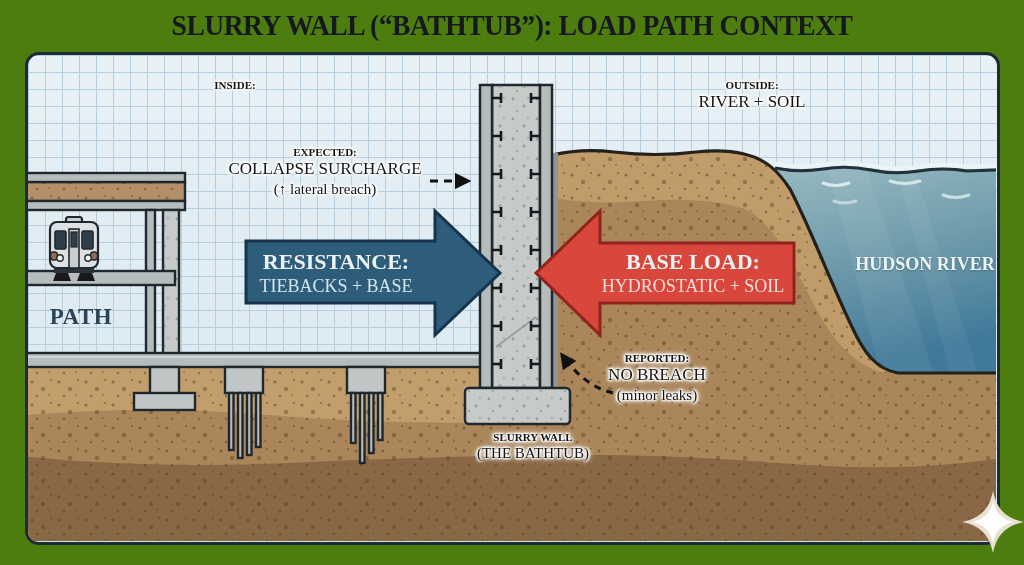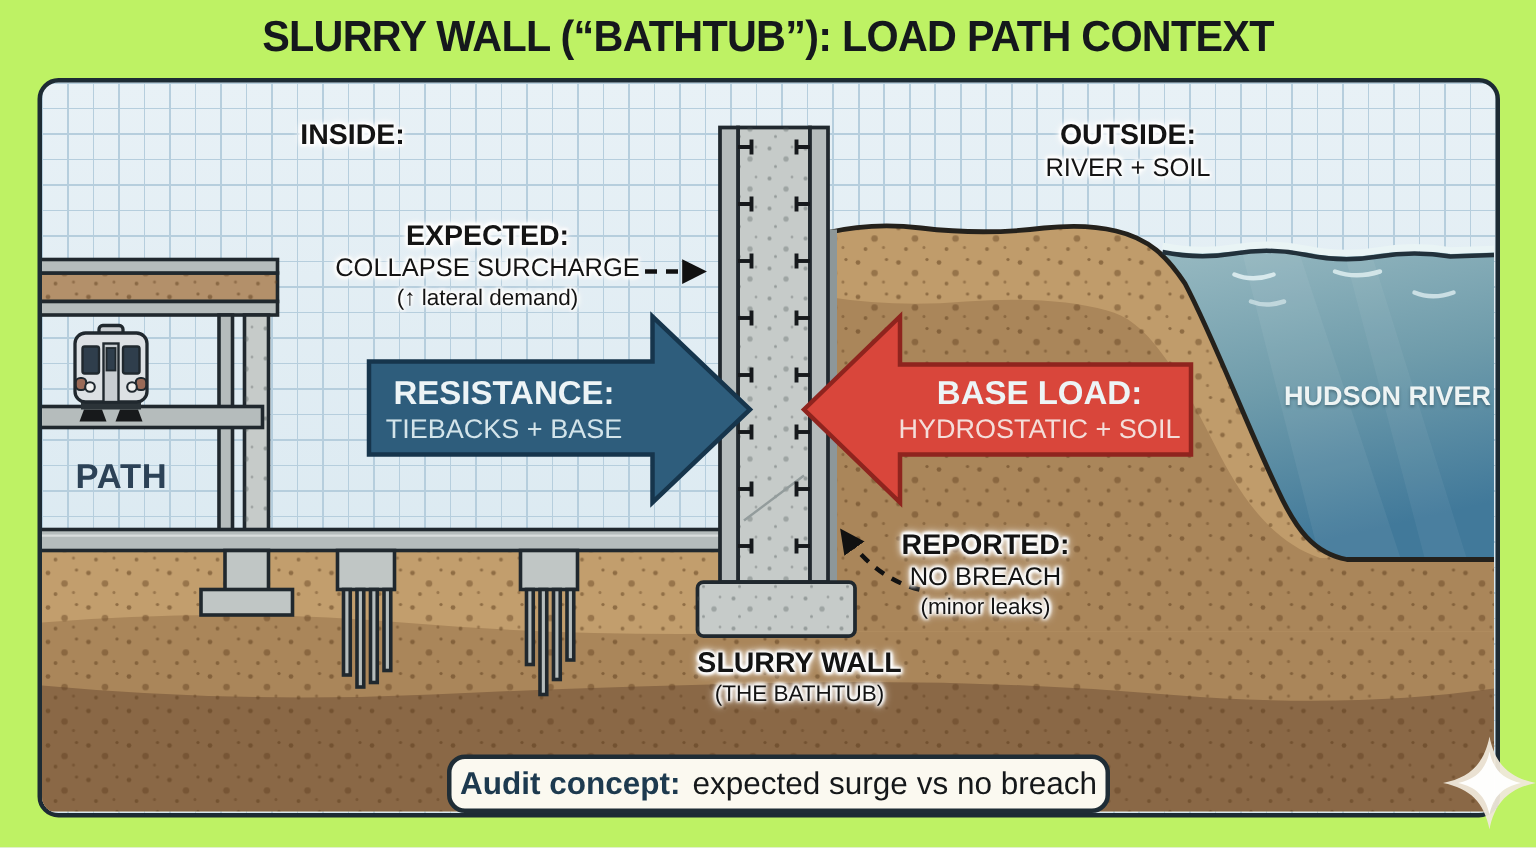--- a/index.html
+++ b/index.html
@@ -1,33 +1,33 @@
 <!DOCTYPE html>
 <html><head>
 <meta charset="utf-8">
 <style>
   html,body{margin:0;padding:0;}
   body{background:#f7f4ea;font-family:"Liberation Sans","DejaVu Sans",sans-serif;}
-  .stage{position:relative;width:1024px;height:565px;background:#bef264;overflow:hidden;}
+  .stage{position:relative;width:1024px;height:565px;background:#4d7c0f;overflow:hidden;font-family:Liberation Serif, serif;}
   .title{position:absolute;top:9px;left:0;width:100%;text-align:center;
          font-size:29px;font-weight:bold;letter-spacing:-.5px;color:#15181c;
          transform:scaleX(.95);}
   .frame{position:absolute;left:25px;top:52px;width:975px;height:493px;
          box-sizing:border-box;border:3.5px solid #1d2b34;border-radius:14px;overflow:hidden;
          background-color:#ddebf3;
          background-image:
            repeating-linear-gradient(to right,#b6cedd 0 1px,transparent 1px 17px),
            repeating-linear-gradient(to bottom,#b6cedd 0 1px,transparent 1px 17px),
            linear-gradient(#e8f1f6,#d5e6ef);}
   .scene{position:absolute;left:0;top:0;width:968px;height:486px;}
   .lbl{position:absolute;text-align:center;transform:translateX(-50%);line-height:1.22;white-space:nowrap;}
   .halo{color:#141414;
         text-shadow:0 0 3px #fff,0 0 4px #fff,0 0 6px #fff,0 0 7px #fff,
                     1px 1px 2px #fff,-1px -1px 2px #fff,1px -1px 2px #fff,-1px 1px 2px #fff;}
-  .h{font-weight:bold;font-size:19px;}
+  .h{font-weight:bold;font-size:11px;}
   .s{font-size:17px;}
   .s2{font-size:15px;}
   .arrow-text{color:#edf4f6;}
   .arrow-text .h{font-size:22px;}
   .arrow-text .s{font-size:18px;color:#d3e4ea;}
   .arrow-text-red .s{color:#f4ddd9;}
   .hudson{font-weight:bold;font-size:18px;color:#eef4f4;text-shadow:0 1px 2px rgba(30,60,70,.45);}
   .pathlbl{font-weight:bold;font-size:23px;color:#2c4257;letter-spacing:.5px;}
   .audit{position:absolute;left:270px;top:448px;width:442px;height:39px;box-sizing:border-box;
          background:#fbf9f0;border:3px solid #1f2d36;border-radius:12px;
@@ -217,21 +217,21 @@
     </div>
 
     <div class="lbl halo" style="left:724px;top:24px;">
       <div class="h">OUTSIDE:</div>
       <div class="s">RIVER + SOIL</div>
     </div>
 
     <div class="lbl halo" style="left:297px;top:91px;">
       <div class="h">EXPECTED:</div>
       <div class="s">COLLAPSE SURCHARGE</div>
-      <div class="s2">(↑ lateral demand)</div>
+      <div class="s2">(↑ lateral breach)</div>
     </div>
 
     <div class="lbl arrow-text" style="left:308px;top:194px;">
       <div class="h">RESISTANCE:</div>
       <div class="s">TIEBACKS + BASE</div>
     </div>
 
     <div class="lbl arrow-text arrow-text-red" style="left:665px;top:194px;">
       <div class="h">BASE LOAD:</div>
       <div class="s">HYDROSTATIC + SOIL</div>
@@ -245,24 +245,20 @@
       <div class="h">REPORTED:</div>
       <div class="s">NO BREACH</div>
       <div class="s2">(minor leaks)</div>
     </div>
 
     <div class="lbl halo" style="left:505px;top:376px;">
       <div class="h">SLURRY WALL</div>
       <div class="s2">(THE BATHTUB)</div>
     </div>
 
-    <div class="audit">
-      <span class="lead">Audit concept:</span>
-      <span class="rest">expected surge vs no breach</span>
-    </div>
 
   </div>
 
   <svg class="sparkle" viewBox="0 0 66 66">
     <path d="M33,2 C36.5,20 46,29.5 64,33 C46,36.5 36.5,46 33,64 C29.5,46 20,36.5 2,33 C20,29.5 29.5,20 33,2 Z" fill="#efe8da" opacity="0.95"></path>
     <path d="M33,12 C35.5,24 42,30.5 54,33 C42,35.5 35.5,42 33,54 C30.5,42 24,35.5 12,33 C24,30.5 30.5,24 33,12 Z" fill="#ffffff" opacity="0.95"></path>
   </svg>
 
 </div>
 

